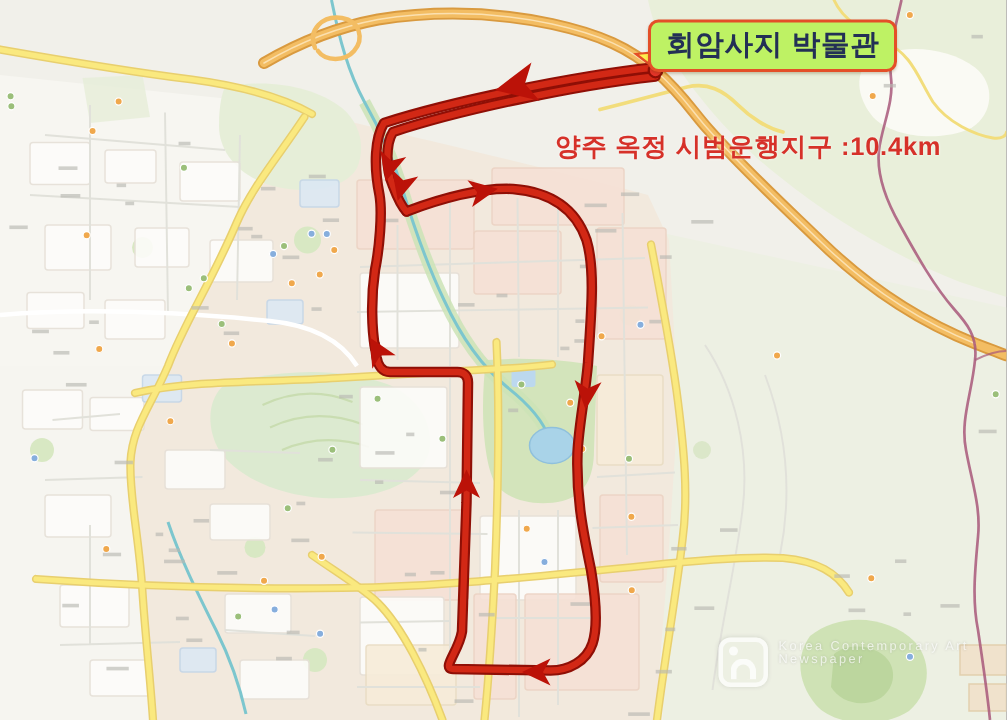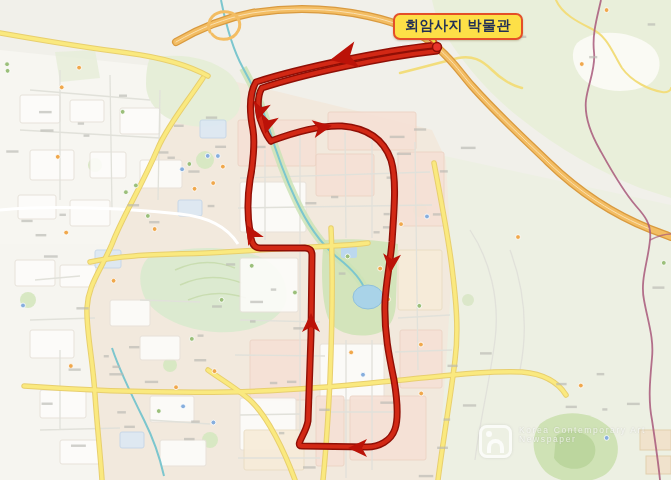--- a/index.html
+++ b/index.html
@@ -5,24 +5,24 @@
   html,body{margin:0;padding:0;background:#888;}
   *{box-sizing:border-box;}
   #stage{
     position:relative;width:671px;height:480px;overflow:hidden;
     background:#f1f0ea;
     font-family:"Liberation Sans","DejaVu Sans",sans-serif;
   }
   #mapsvg{position:absolute;left:0;top:0;}
   
   .poi-label{
-    position:absolute;left:393px;top:13px;
-    background:#fde047;border:2.5px solid #e44f28;border-radius:7px;
+    position:absolute;left:432px;top:13px;
+    background:#bef264;border:2.5px solid #e44f28;border-radius:7px;
     padding:2px 10px 3px 10px;
-    font-size:14px;font-weight:bold;color:#233055;letter-spacing:.5px;
+    font-size:19px;font-weight:bold;color:#233055;letter-spacing:.5px;
     white-space:nowrap;box-shadow:0 1px 2px rgba(90,60,0,.25);
     z-index:30;
   }
   
   .route-caption{
     position:absolute;left:370px;top:86px;
     font-size:17px;font-weight:800;color:#d63129;letter-spacing:.5px;
     white-space:nowrap;text-shadow:0 0 2px rgba(255,255,255,.8);
     z-index:25;
   }
@@ -361,20 +361,21 @@
           <path d="M7,0 L-12,9 L-7,0 L-12,-9 Z"></path>
         </g>
     </g>
 
     <path d="M424,36 L437,46 L435,35 Z" fill="#ffee4d" stroke="#e44f28" stroke-width="1.5"></path>
     <circle cx="437" cy="47" r="4.5" fill="#e8342a" stroke="#8f0f06" stroke-width="1.5"></circle>
   </svg>
 
   <div class="poi-label">회암사지 박물관</div>
 
+  <div class="route-caption">양주 옥정 시범운행지구 :10.4km</div>
 
   <div class="watermark">
     <div class="wm-logo">
       <span class="dot"></span>
         <span class="arch"></span>
     </div>
     <div class="wm-text">
       <span class="wm-sub">Korea Contemporary Art Newspaper</span>
     </div>
   </div>

